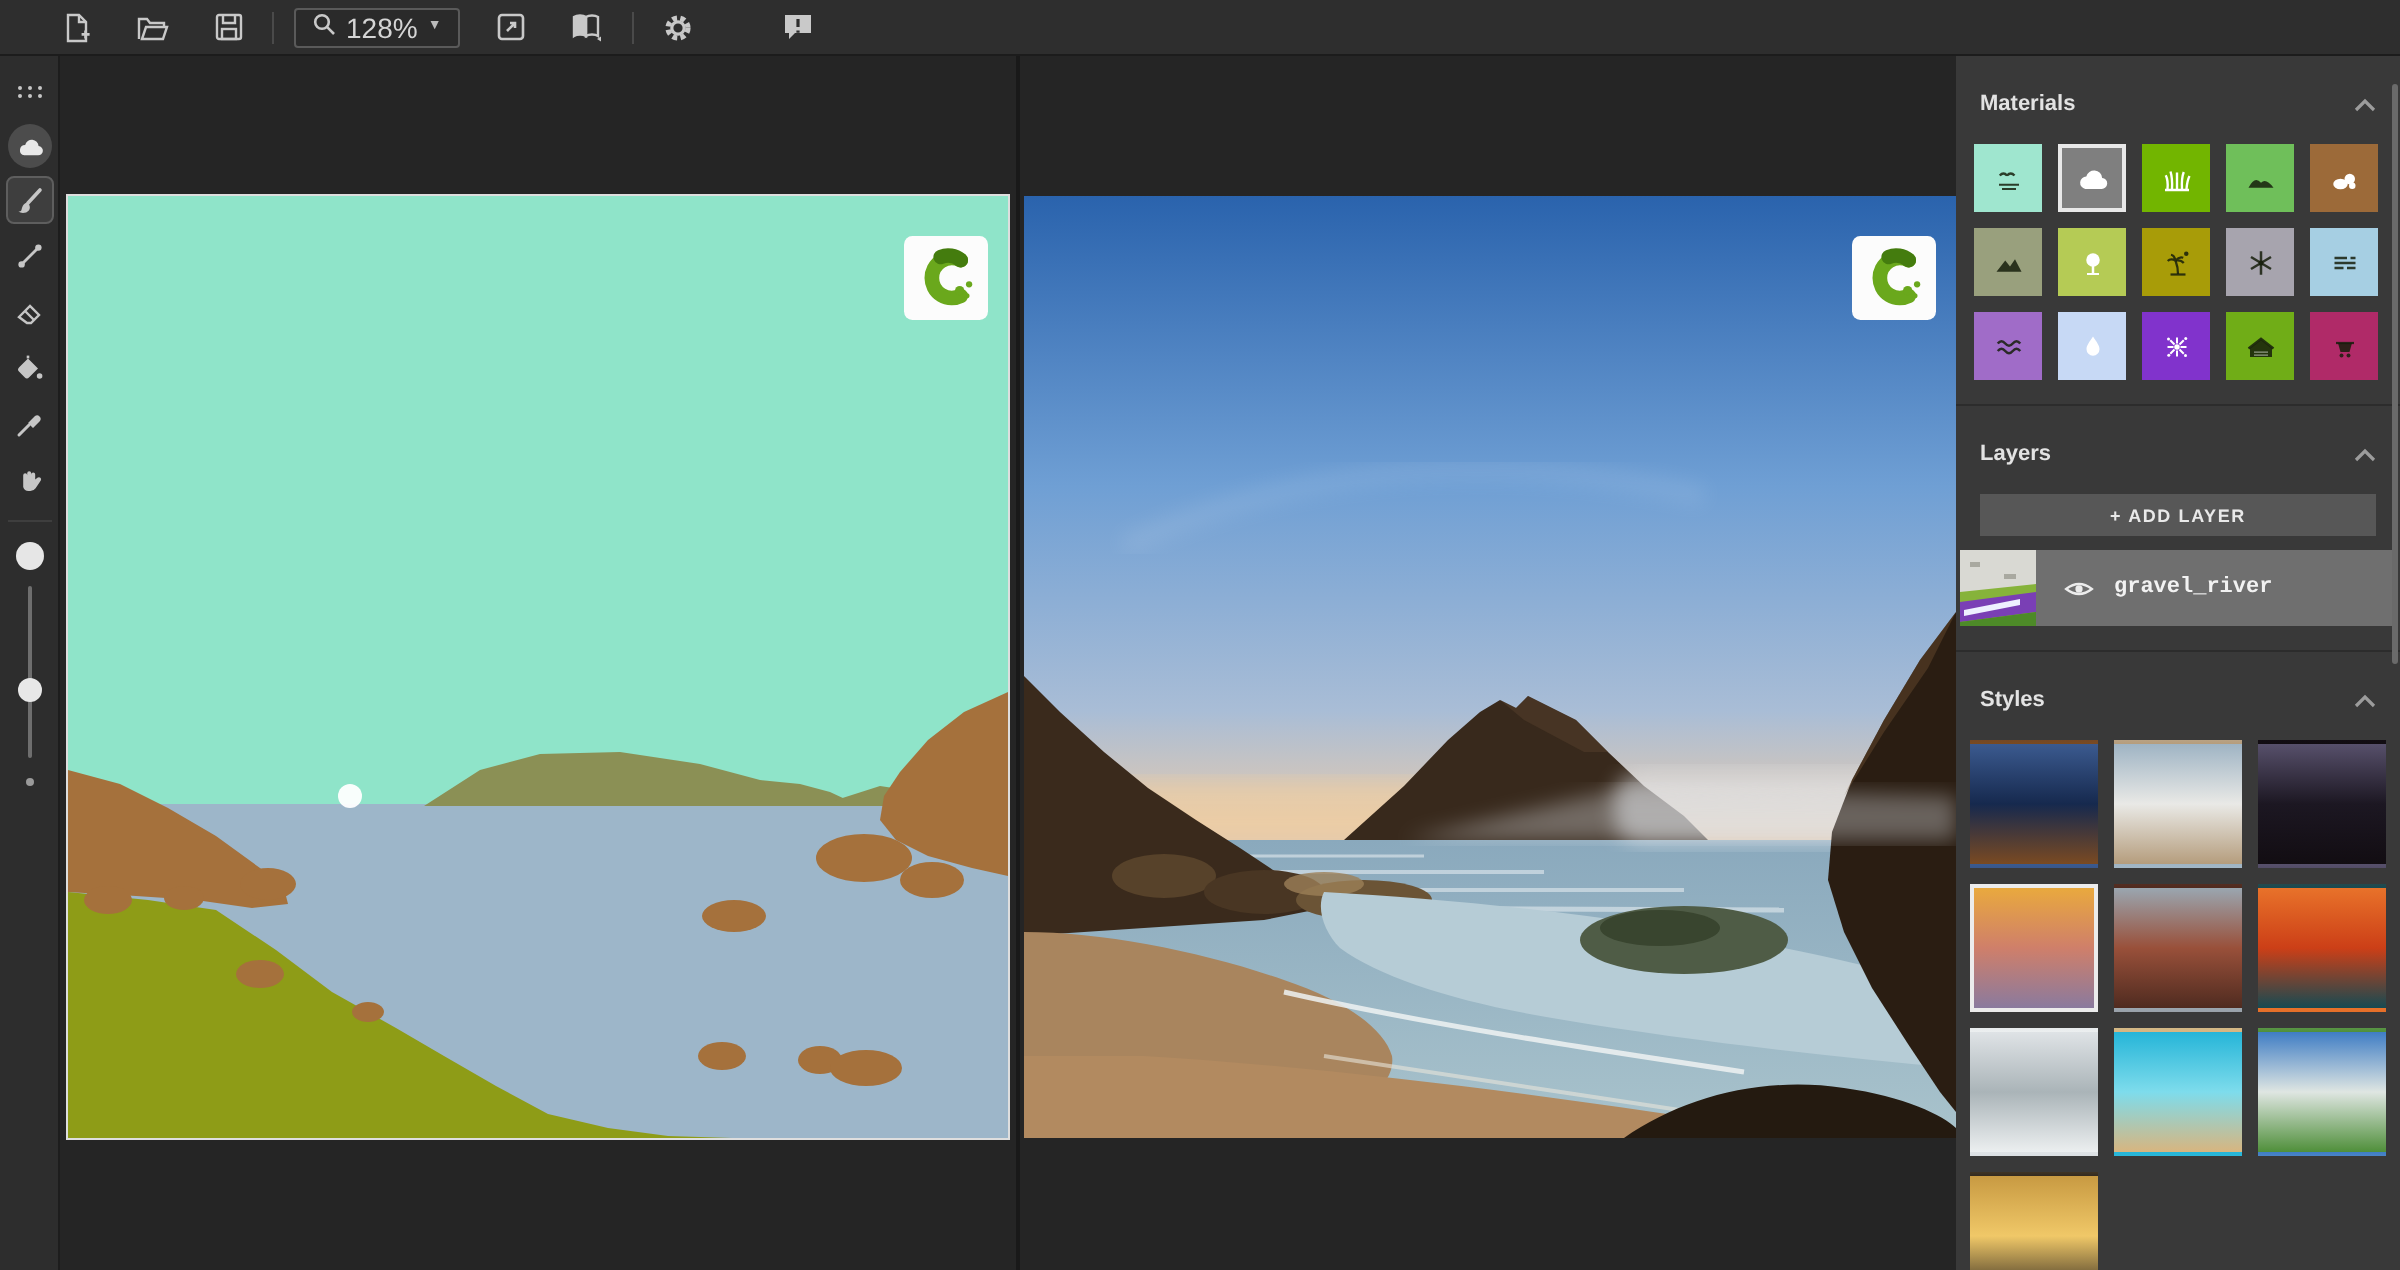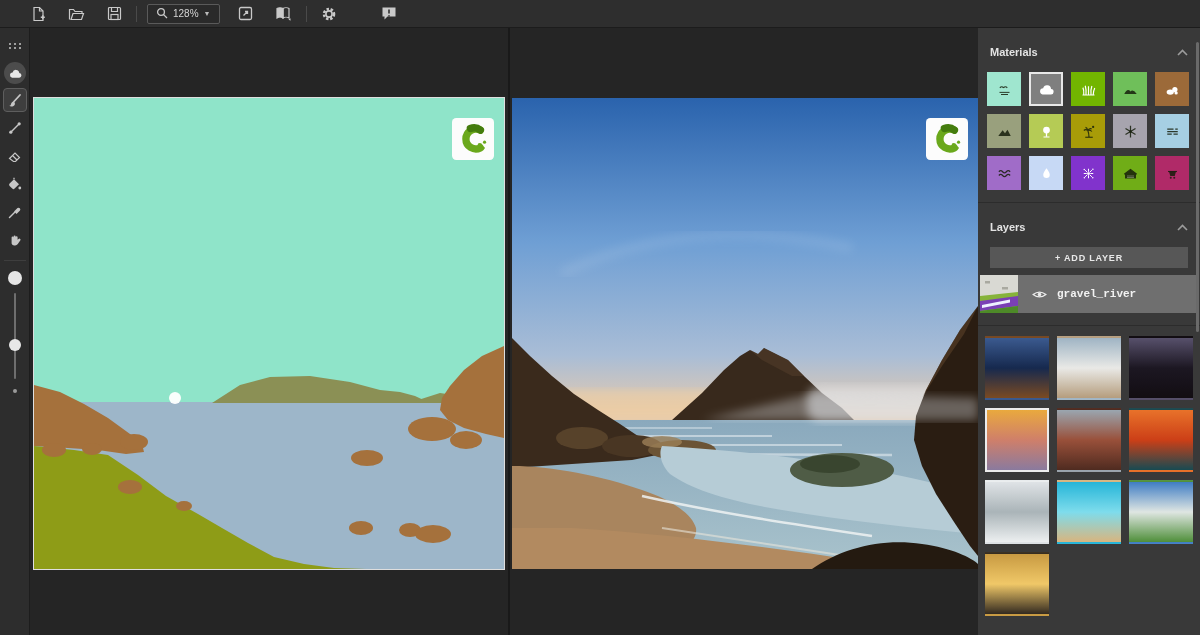--- a/index.html
+++ b/index.html
@@ -15,21 +15,21 @@
               display:flex;align-items:center;gap:7px;padding-left:5px;flex:0 0 122px;}
   .nv-logo{display:flex;flex-direction:column;align-items:center;line-height:1;}
   .nv-brand{font-size:4.5px;font-weight:bold;color:#cfcfcf;letter-spacing:.4px;margin-top:1px;}
   .app-name{font-size:13px;font-weight:bold;letter-spacing:2px;color:#eaeaea;}
   .tb-group{display:flex;align-items:center;gap:14px;}
   .tb-btn{width:24px;height:22px;display:flex;align-items:center;justify-content:center;
           color:#c9c9c9;cursor:pointer;background:none;border:none;padding:0;}
   .tb-sep{width:1px;height:16px;background:#4a4a4a;margin:0 10px;}
   .zoom-box{display:flex;align-items:center;gap:5px;border:1px solid #5a5a5a;border-radius:2px;
             height:20px;padding:0 8px;color:#c9c9c9;background:#2a2a2a;cursor:pointer;}
-  .zoom-label{font-size:10px;color:#d5d5d5;}
+  .zoom-label{font-size:14px;color:#d5d5d5;}
   .caret{font-size:7px;color:#bbb;transform:translateY(-0.5px);}
   .sp1{width:26px;} .sp2{width:8px;}
 
   
   .left-toolbar{position:absolute;left:0;top:28px;width:30px;height:607px;background:#2d2d2d;
                 border-right:1px solid #1d1d1d;display:flex;flex-direction:column;align-items:center;
                 padding-top:4px;z-index:20;}
   .tool{width:24px;height:24px;margin:2px 0;border-radius:4px;display:flex;align-items:center;
         justify-content:center;color:#c6c6c6;cursor:pointer;border:1px solid transparent;}
   .tool.selected{background:#3e3e3e;border-color:#5e5e5e;}
@@ -490,20 +490,28 @@
             <svg width="15" height="11" viewBox="0 0 14 10">
               <path d="M1 5 Q7 0.4 13 5 Q7 9.6 1 5 Z" fill="none" stroke="currentColor" stroke-width="1.1"></path>
               <circle cx="7" cy="5" r="1.7" fill="currentColor"></circle>
             </svg>
           </span>
           <span class="layer-name">gravel_river</span>
         </div>
       </div>
     <div class="section-divider"></div>
 
+    <div class="section-head">
+      <span class="section-title">Styles</span>
+      <span class="chev">
+        <svg width="11" height="7" viewBox="0 0 11 7">
+            <polyline points="1,6 5.5,1.5 10,6" fill="none" stroke="currentColor" stroke-width="1.6"></polyline>
+          </svg>
+      </span>
+    </div>
     <div class="styles-grid" id="styles-grid">
         <div class="style-thumb" style="background: linear-gradient(rgb(59, 90, 143), rgb(22, 41, 78), rgb(122, 74, 34));"></div>
         <div class="style-thumb" style="background: linear-gradient(rgb(159, 180, 196), rgb(233, 233, 230), rgb(181, 157, 125));"></div>
         <div class="style-thumb" style="background: linear-gradient(rgb(87, 80, 107), rgb(28, 23, 34), rgb(18, 13, 18));"></div>
         <div class="style-thumb selected" style="background: linear-gradient(rgb(233, 169, 62), rgb(207, 127, 106), rgb(138, 122, 158));"></div>
         <div class="style-thumb" style="background: linear-gradient(rgb(154, 166, 176), rgb(153, 80, 58), rgb(79, 43, 32));"></div>
         <div class="style-thumb" style="background: linear-gradient(rgb(232, 114, 42), rgb(204, 63, 23), rgb(23, 74, 82));"></div>
         <div class="style-thumb" style="background: linear-gradient(rgb(223, 227, 230), rgb(170, 180, 184), rgb(236, 239, 240));"></div>
         <div class="style-thumb" style="background: linear-gradient(rgb(37, 181, 216), rgb(126, 220, 236), rgb(216, 181, 127));"></div>
         <div class="style-thumb" style="background: linear-gradient(rgb(63, 125, 196), rgb(223, 230, 226), rgb(79, 143, 58));"></div>

